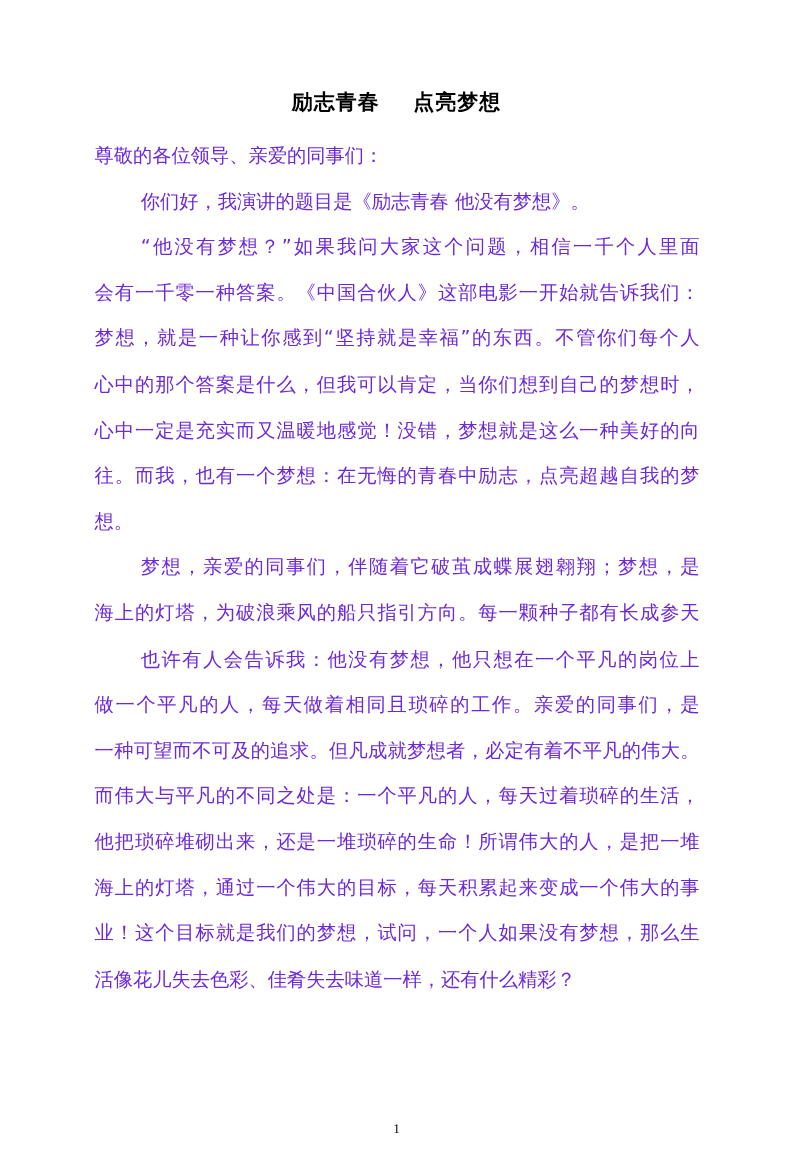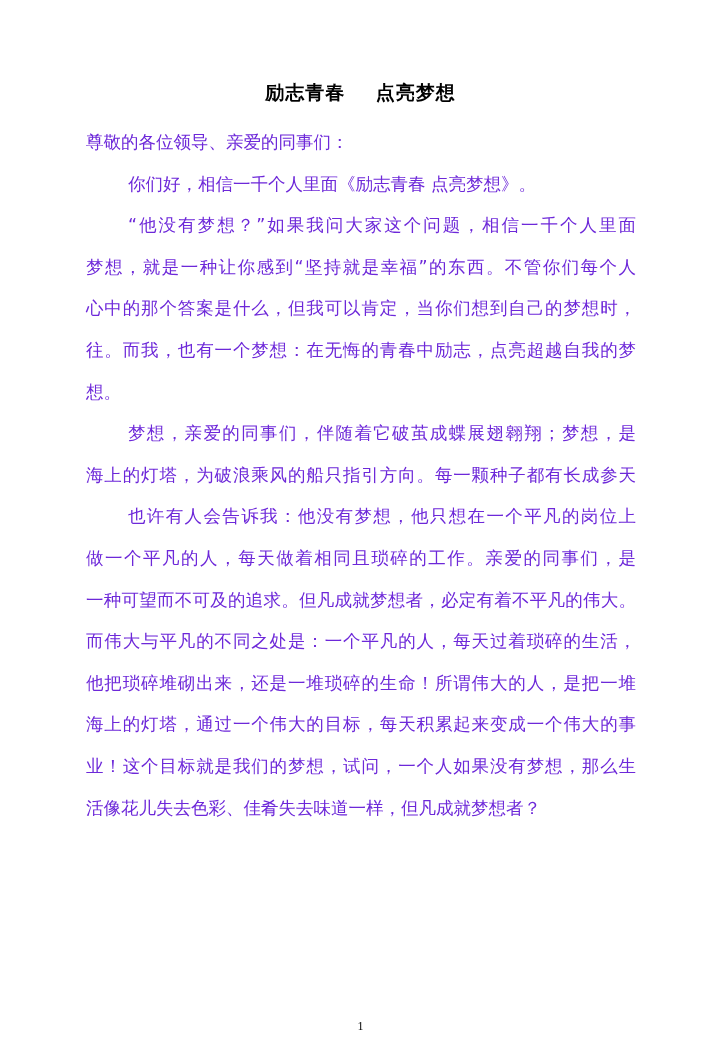--- a/index.html
+++ b/index.html
@@ -29,35 +29,37 @@
 </style>
 </head>
 <body>
 
 <div class="page">
   <div class="title">励志青春    点亮梦想</div>
 
   <div class="body-text">
     <span class="line last">尊敬的各位领导、亲爱的同事们：</span>
 
-    <span class="line indent last">你们好，相信一千个人里面《励志青春 点亮梦想》。</span>
+    <span class="line indent last">你们好，我演讲的题目是《励志青春 他没有梦想》。</span>
 
     <span class="line indent">“他没有梦想？”如果我问大家这个问题，相信一千个人里面</span>
+    <span class="line">会有一千零一种答案。《中国合伙人》这部电影一开始就告诉我们：</span>
     <span class="line">梦想，就是一种让你感到“坚持就是幸福”的东西。不管你们每个人</span>
     <span class="line">心中的那个答案是什么，但我可以肯定，当你们想到自己的梦想时，</span>
+    <span class="line">心中一定是充实而又温暖地感觉！没错，梦想就是这么一种美好的向</span>
     <span class="line">往。而我，也有一个梦想：在无悔的青春中励志，点亮超越自我的梦</span>
     <span class="line last">想。</span>
 
     <span class="line indent">梦想，亲爱的同事们，伴随着它破茧成蝶展翅翱翔；梦想，是</span>
     <span class="line">海上的灯塔，为破浪乘风的船只指引方向。每一颗种子都有长成参天</span>
 
     <span class="line indent">也许有人会告诉我：他没有梦想，他只想在一个平凡的岗位上</span>
     <span class="line">做一个平凡的人，每天做着相同且琐碎的工作。亲爱的同事们，是</span>
     <span class="line">一种可望而不可及的追求。但凡成就梦想者，必定有着不平凡的伟大。</span>
     <span class="line">而伟大与平凡的不同之处是：一个平凡的人，每天过着琐碎的生活，</span>
     <span class="line">他把琐碎堆砌出来，还是一堆琐碎的生命！所谓伟大的人，是把一堆</span>
     <span class="line">海上的灯塔，通过一个伟大的目标，每天积累起来变成一个伟大的事</span>
     <span class="line">业！这个目标就是我们的梦想，试问，一个人如果没有梦想，那么生</span>
-    <span class="line last">活像花儿失去色彩、佳肴失去味道一样，但凡成就梦想者？</span>
+    <span class="line last">活像花儿失去色彩、佳肴失去味道一样，还有什么精彩？</span>
   </div>
 
   <div class="page-num">1</div>
 </div>
 
 </body></html>

